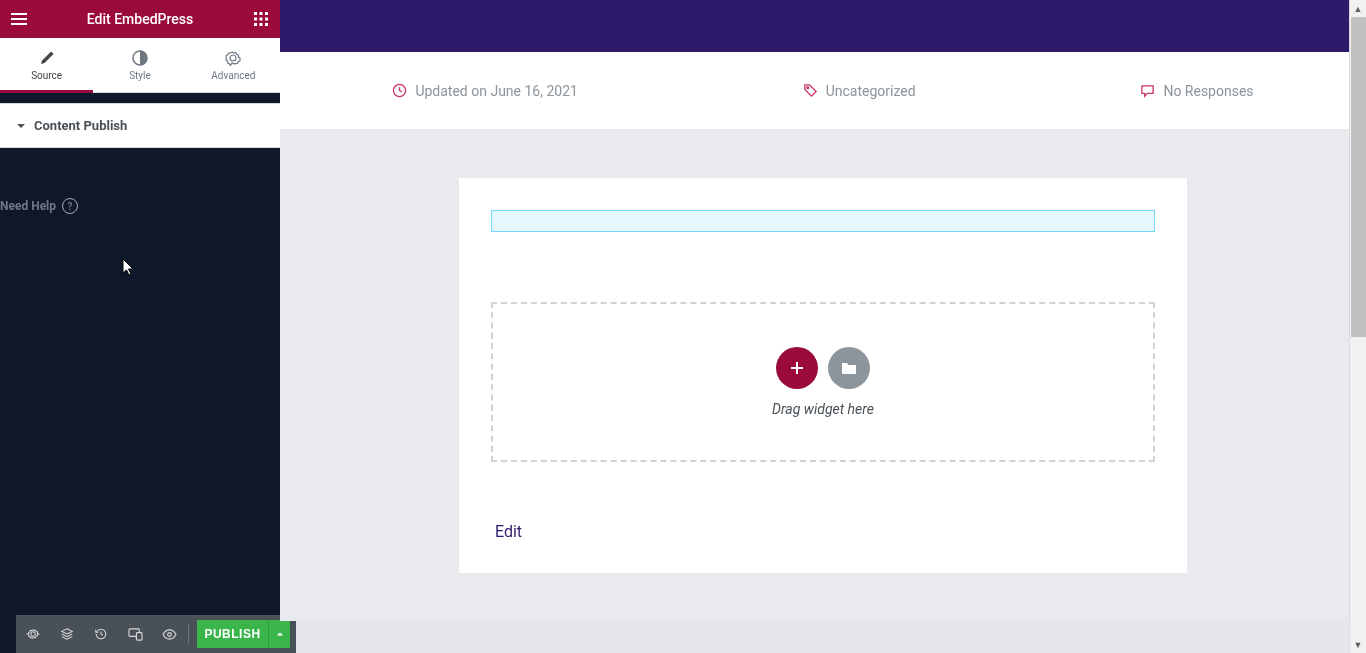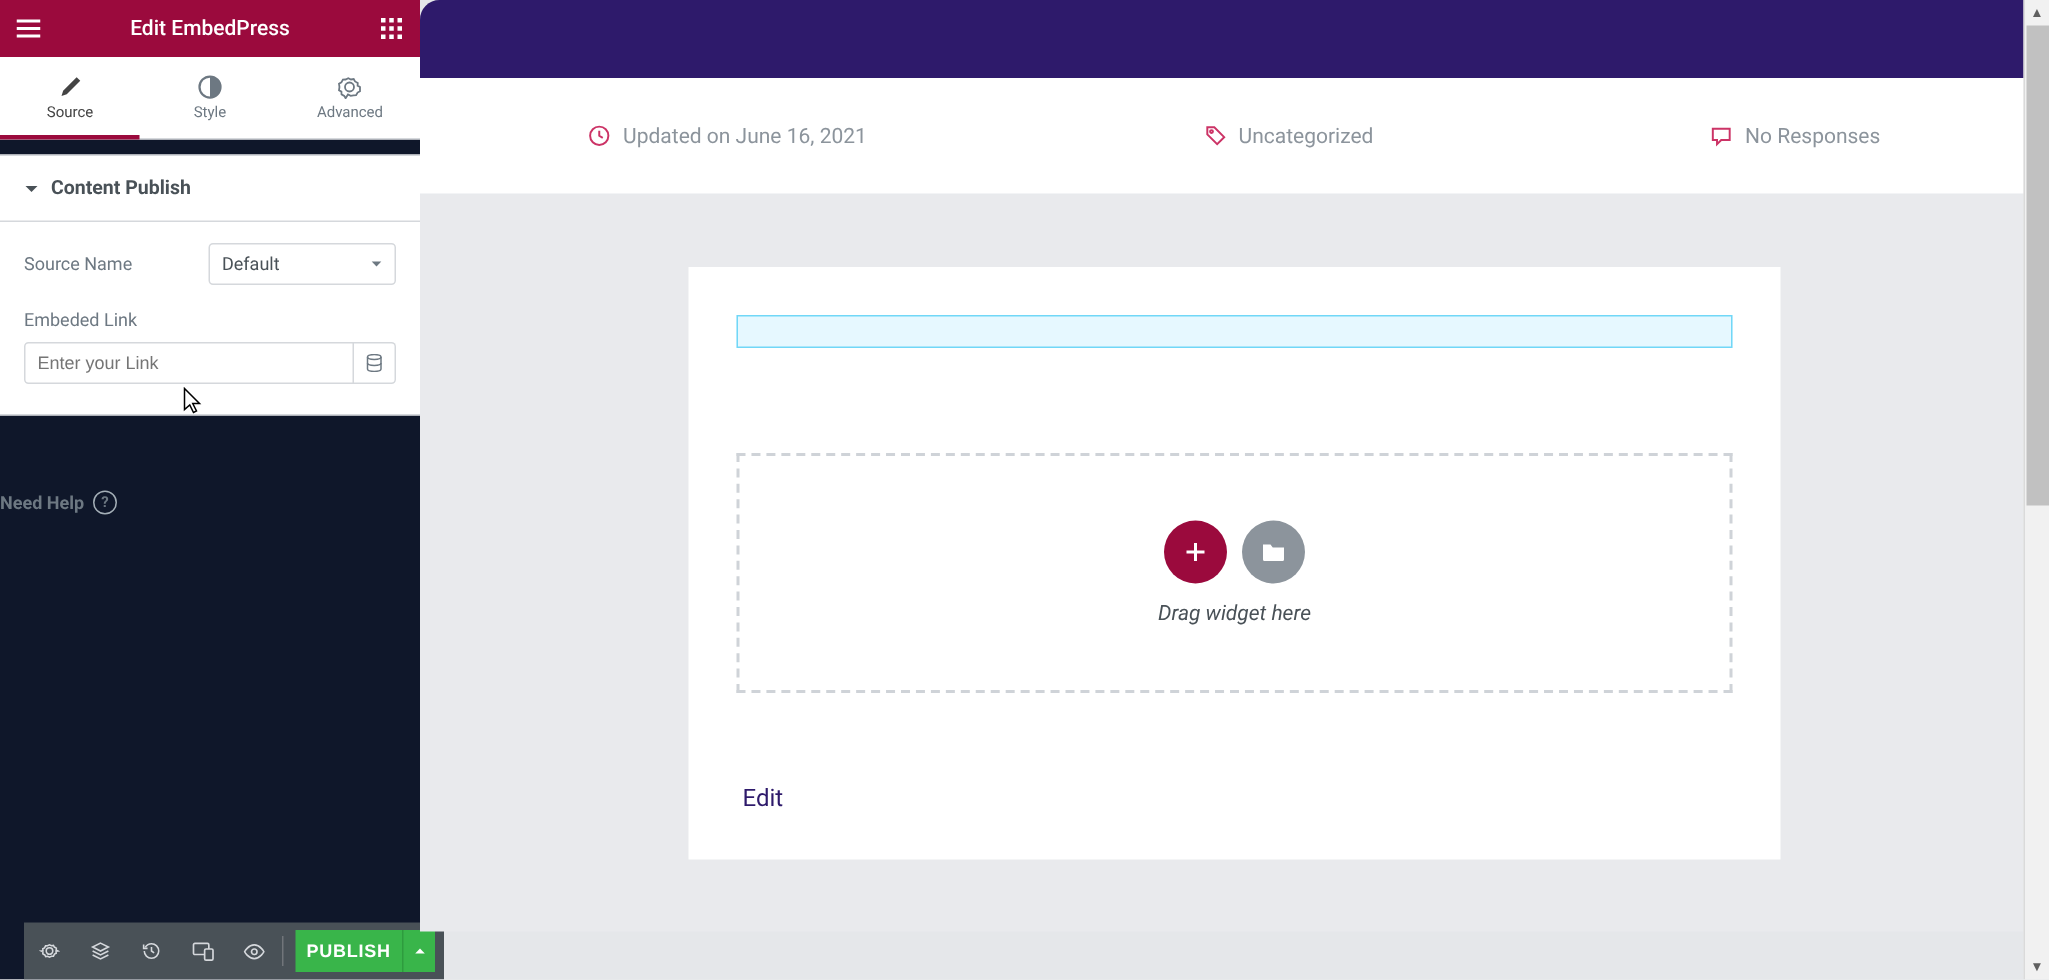--- a/index.html
+++ b/index.html
@@ -111,21 +111,20 @@
 .collapse-handle {
   position: absolute; left: 280px; top: 300px; width: 28px; height: 60px;
   background: #fff; border-radius: 0 6px 6px 0; border: 1px solid #d5d8dc;
   display: flex; align-items: center; justify-content: center; cursor: pointer;
 }
 
 
 .canvas-wrap {
   position: absolute; left: 280px; top: 0; right: 0; bottom: 0;
   overflow: hidden;
-  border-radius: 13px;
 }
 .top-bar {
   height: 52px; background: #2e1a6b;
 }
 .meta-row {
   background: #fff; height: 78px; display: flex; align-items: center;
   justify-content: space-around; font-size: 14px; color: #8c949c;
   border-bottom: 1px solid #e8eaed;
 }
 .meta-item { display: flex; align-items: center; gap: 8px; }
@@ -219,43 +218,20 @@
     </div>
   </div>
 
   <div class="section-head">
     <svg width="10" height="10" viewBox="0 0 10 10" fill="#495157">
         <path d="M1 3l4 4 4-4z"></path>
       </svg>
     <span>Content Publish</span>
   </div>
 
-  <div class="section-body">
-    <div class="field-row">
-      <span>Source Name</span>
-      <div class="select">
-        <span>Default</span>
-        <svg width="8" height="8" viewBox="0 0 10 10" fill="#6d7882">
-            <path d="M1 3l4 4 4-4z"></path>
-          </svg>
-      </div>
-    </div>
-
-    <label class="field-label">Embeded Link</label>
-    <div class="input-group">
-      <input type="text" placeholder="Enter your Link" style="">
-      <div class="dyn-btn">
-        <svg width="11" height="12" viewBox="0 0 11 12" fill="none" stroke="#6d7882" stroke-width="1">
-            <ellipse cx="5.5" cy="2" rx="4.5" ry="1.6"></ellipse>
-            <path d="M1 2v8c0 .9 2 1.6 4.5 1.6S10 10.9 10 10V2"></path>
-            <path d="M1 6c0 .9 2 1.6 4.5 1.6S10 6.9 10 6"></path>
-          </svg>
-      </div>
-    </div>
-  </div>
 
   <div class="help-row">
     <span>Need Help</span>
     <span class="help-icn">?</span>
   </div>
 
   <div class="panel-footer">
     <div class="footer-icn">
       <svg width="14" height="14" viewBox="0 0 16 16" fill="#d5d8dc">
           <path d="M8 5.5A2.5 2.5 0 108 10.5 2.5 2.5 0 008 5.5zM14.4 8l-1.3-.7.1-1.5-1.5-.8-.7-1.3L9.5 4 8 3.3 6.5 4l-1.5.1-.8 1.5L2.9 6.3 3 7.8 1.6 8l1.4.7-.1 1.5 1.5.8.7 1.3 1.5-.3L8 12.7l1.5-.7 1.5-.1.8-1.5 1.3-.7-.1-1.5L14.4 8z" fill="none" stroke="#d5d8dc" stroke-width="1.2"></path>

